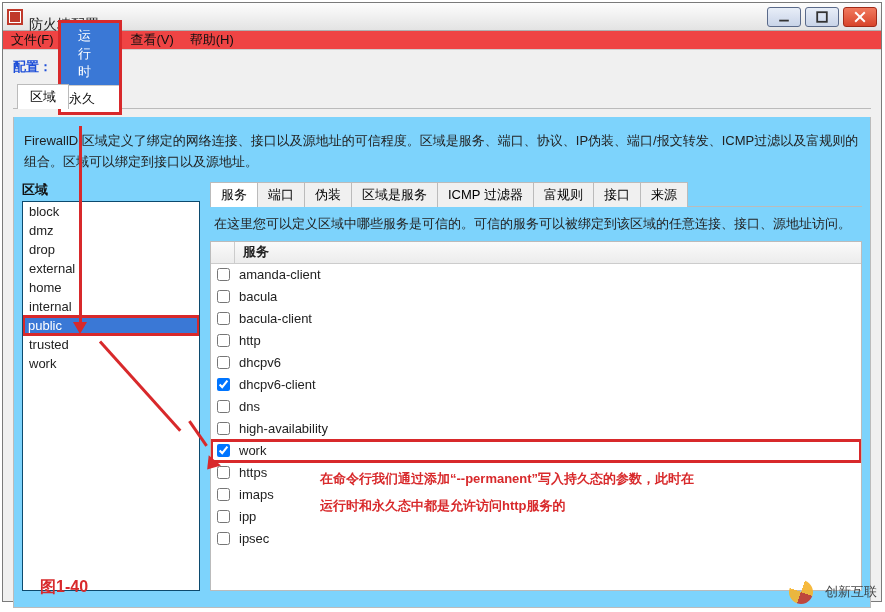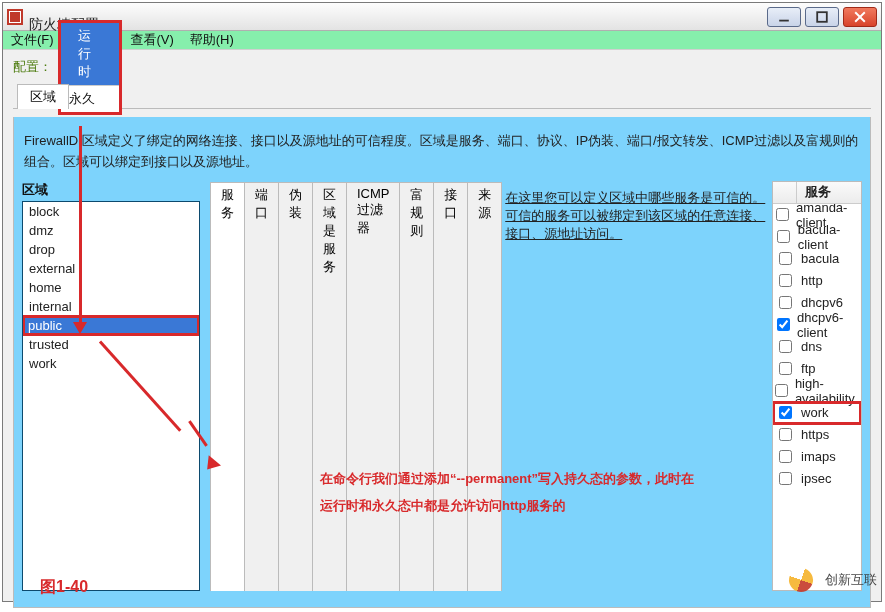--- a/index.html
+++ b/index.html
@@ -9,61 +9,61 @@
   
   .titlebar { height: 28px; background: linear-gradient(#fdfdfd,#e3e3e3); border-bottom: 1px solid #b0b0b0; display: flex; align-items: center; padding: 0 4px; }
   .titlebar .app-icon { width: 16px; height: 16px; background: #c0392b; margin-right: 6px; position: relative; }
   .titlebar .app-icon::after { content:""; position:absolute; left:2px; top:2px; right:2px; bottom:2px; border:1px solid #fff; }
   .titlebar .title { flex: 1; color: #222; font-size: 14px; margin-top: 16px; }
   .win-btns { display: flex; gap: 4px; }
   .win-btn { width: 34px; height: 20px; border: 1px solid #5a6a8a; background: linear-gradient(#e8eef8,#c9d4e8); display:flex; align-items:center; justify-content:center; border-radius:3px; }
   .win-btn.close { background: linear-gradient(#f17a5e,#d8442a); border-color:#a02a18; }
   .win-btn svg { width: 12px; height: 12px; }
   
-  .menubar { height: 26px; background: #86efac; display:flex; align-items:center; padding: 0 8px; gap: 16px; border-bottom:1px solid #d0d0d0; }
+  .menubar { height: 26px; background: #ef4444; display:flex; align-items:center; padding: 0 8px; gap: 16px; border-bottom:1px solid #d0d0d0; }
   .menubar span { color:#111; }
   
   .configbar { height: 34px; display:flex; align-items:center; padding: 0 10px; gap: 6px; position: relative; }
-  .configlabel { color:#4d7c0f; font-weight: normal; }
+  .configlabel { color:#1d4ed8; font-weight: bold; }
   .config-dd { position: relative; border: 3px solid #d8292b; width: 64px; }
   .config-dd .sel { background:#3a78d6; color:#fff; padding: 4px 17px; }
   .config-dd .opt { background:#fff; color:#111; padding: 4px 8px; border-top:1px solid #ccc; }
   
   .body-area { flex:1; display:flex; flex-direction:column; padding: 0 10px 8px 10px; }
   .tabs-outer { margin-top: 8px; border: 1px solid #bbb; border-top:none; background:#7dd3fc; padding: 6px 8px 16px 8px; }
   .zone-tab { display:inline-block; padding: 3px 12px; border:1px solid #bbb; border-bottom:none; background:#fff; position:relative; top:1px; margin-left: 4px; }
   .tabrow { border-bottom:1px solid #bbb; margin-top: -1px; }
   .desc { margin: 8px 2px 8px 2px; color:#222; line-height: 1.6; }
   
   .columns { display:flex; gap: 10px; margin-top: 2px; height: 410px; }
   .zone-col { width: 178px; display:flex; flex-direction: column; }
   .zone-col .hdr { font-weight: bold; color:#111; margin-bottom: 2px; }
   .zone-list { flex:1; border:1px solid #0c4a6e; background:#fff; overflow:auto; }
   .zone-list .zi { padding: 2px 6px; color:#222; cursor:default; }
   .zone-list .zi.sel { background:#3a78d6; color:#fff; border: 3px solid #d8292b; padding: 0 3px; margin:-1px; position:relative; }
   
-  .right-col { flex:1; display:flex; }
+  .right-col { flex:1; display:flex; flex-direction:column; }
   .svc-tabs { display:flex; border-bottom:1px solid #bbb; }
   .svc-tab { padding: 3px 10px; border:1px solid #bbb; border-bottom:none; background:#f0f0f0; margin-right:-1px; position:relative; top:1px; }
   .svc-tab.active { background:#fff; }
-  .svc-desc { margin: 8px 4px; color:#222;text-decoration:underline; }
+  .svc-desc { margin: 8px 4px; color:#222; }
   .svc-table { flex:1; border:1px solid #bbb; background:#fff; display:flex; flex-direction:column; }
   .svc-thead { background: linear-gradient(#fafafa,#ececec); border-bottom:1px solid #ccc; display:flex; height:22px; align-items:center; }
   .svc-thead .c0 { width: 24px; border-right:1px solid #ccc; height:100%; }
   .svc-thead .c1 { padding: 0 8px; font-weight: bold; color:#222; }
   .svc-body { flex:1; overflow:auto; }
   .svc-row { display:flex; align-items:center; height: 22px; }
   .svc-row .chk { width:24px; display:flex; justify-content:center; }
   .svc-row .chk input { width:13px; height:13px; }
   .svc-row .sv { color:#222; padding-left:4px; }
   .svc-row.hl { outline: 3px solid #d8292b; outline-offset:-2px; }
   
   .annot { position:absolute; color:#d8292b; font-size:15px; font-weight:bold; line-height:1.8; }
   .figlabel { position:absolute; left: 40px; bottom: 14px; color:#d8292b; font-weight:bold; font-size: 16px; }
-  .watermark { position:absolute; right: 8px; bottom: 20px; display:flex; align-items:center; gap:12px; opacity:0.9; font-size:16px; color:#333;}
+  .watermark { position:absolute; right: 8px; bottom: 8px; display:flex; align-items:center; gap:12px; opacity:0.9; font-size:16px; color:#333;}
   .watermark .logo { width:24px; height:24px; position:relative; }
   .watermark .logo::before { content:""; position:absolute; inset:0; background: conic-gradient(#f6b32b 0 90deg, #c53829 90deg 180deg, #f6b32b 180deg 270deg, transparent 270deg); border-radius:50%; transform: rotate(20deg); }
   
   
   .arr1 { position:absolute; left: 79px; top: 126px; width: 3px; height: 200px; background:#d8292b; }
   .arr1h { position:absolute; left: 73px; top: 322px; border-left:7px solid transparent; border-right:7px solid transparent; border-top:12px solid #d8292b; }
   .arr2 { position:absolute; left: 100px; top: 340px; width: 120px; height: 3px; background:#d8292b; transform-origin:left; transform: rotate(48deg); }
   .arr2b { position:absolute; left: 183px; top: 432px; width: 30px; height: 3px; background:#d8292b; transform: rotate(55deg);}
   .arr2h { position:absolute; left: 204px; top: 460px; border-left:7px solid transparent; border-top:7px solid transparent; border-bottom:7px solid transparent; border-right: none; width:0; height:0; }
   .arr2h::after{ content:""; position:absolute; left:-6px; top:-10px; border-left:12px solid #d8292b; border-top:8px solid transparent; border-bottom:8px solid transparent; transform: rotate(130deg);}
@@ -152,32 +152,32 @@
                 <div class="svc-row">
                   <div class="chk">
                     <input type="checkbox" style="">
                   </div>
                   <div class="sv">amanda-client</div>
                 </div>
                 <div class="svc-row">
                   <div class="chk">
                     <input type="checkbox" style="">
                   </div>
+                  <div class="sv">bacula</div>
+                </div>
+                <div class="svc-row">
+                  <div class="chk">
+                    <input type="checkbox" style="">
+                  </div>
                   <div class="sv">bacula-client</div>
                 </div>
                 <div class="svc-row">
                   <div class="chk">
                     <input type="checkbox" style="">
                   </div>
-                  <div class="sv">bacula</div>
-                </div>
-                <div class="svc-row">
-                  <div class="chk">
-                    <input type="checkbox" style="">
-                  </div>
                   <div class="sv">http</div>
                 </div>
                 <div class="svc-row">
                   <div class="chk">
                     <input type="checkbox" style="">
                   </div>
                   <div class="sv">dhcpv6</div>
                 </div>
                 <div class="svc-row">
                   <div class="chk">
@@ -188,45 +188,45 @@
                 <div class="svc-row">
                   <div class="chk">
                     <input type="checkbox" style="">
                   </div>
                   <div class="sv">dns</div>
                 </div>
                 <div class="svc-row">
                   <div class="chk">
                     <input type="checkbox" style="">
                   </div>
-                  <div class="sv">ftp</div>
-                </div>
-                <div class="svc-row">
-                  <div class="chk">
-                    <input type="checkbox" style="">
-                  </div>
                   <div class="sv">high-availability</div>
                 </div>
                 <div class="svc-row hl">
                   <div class="chk">
                     <input type="checkbox" checked="" style="">
                   </div>
                   <div class="sv">work</div>
                 </div>
                 <div class="svc-row">
                   <div class="chk">
                     <input type="checkbox" style="">
                   </div>
                   <div class="sv">https</div>
                 </div>
                 <div class="svc-row">
                   <div class="chk">
                     <input type="checkbox" style="">
                   </div>
                   <div class="sv">imaps</div>
+                </div>
+                <div class="svc-row">
+                  <div class="chk">
+                    <input type="checkbox" style="">
+                  </div>
+                  <div class="sv">ipp</div>
                 </div>
                 <div class="svc-row">
                   <div class="chk">
                     <input type="checkbox" style="">
                   </div>
                   <div class="sv">ipsec</div>
                 </div>
               </div>
           </div>
         </div>

